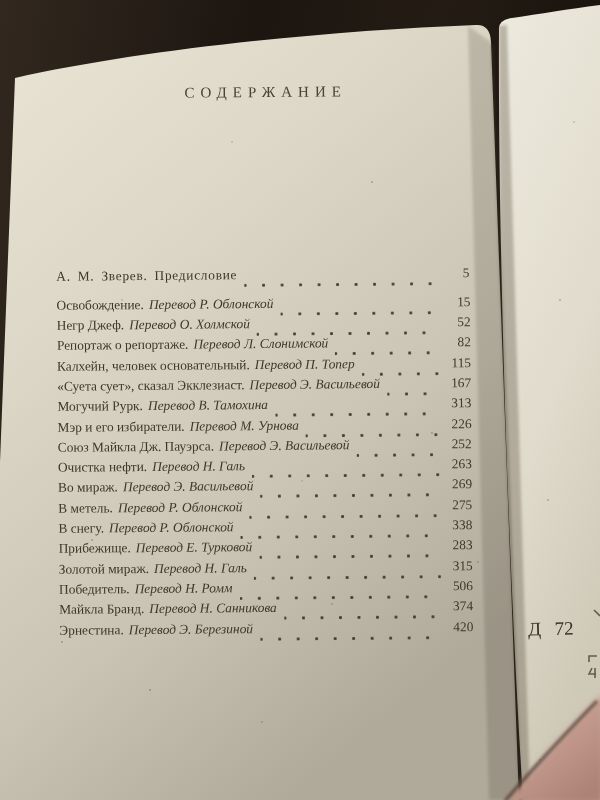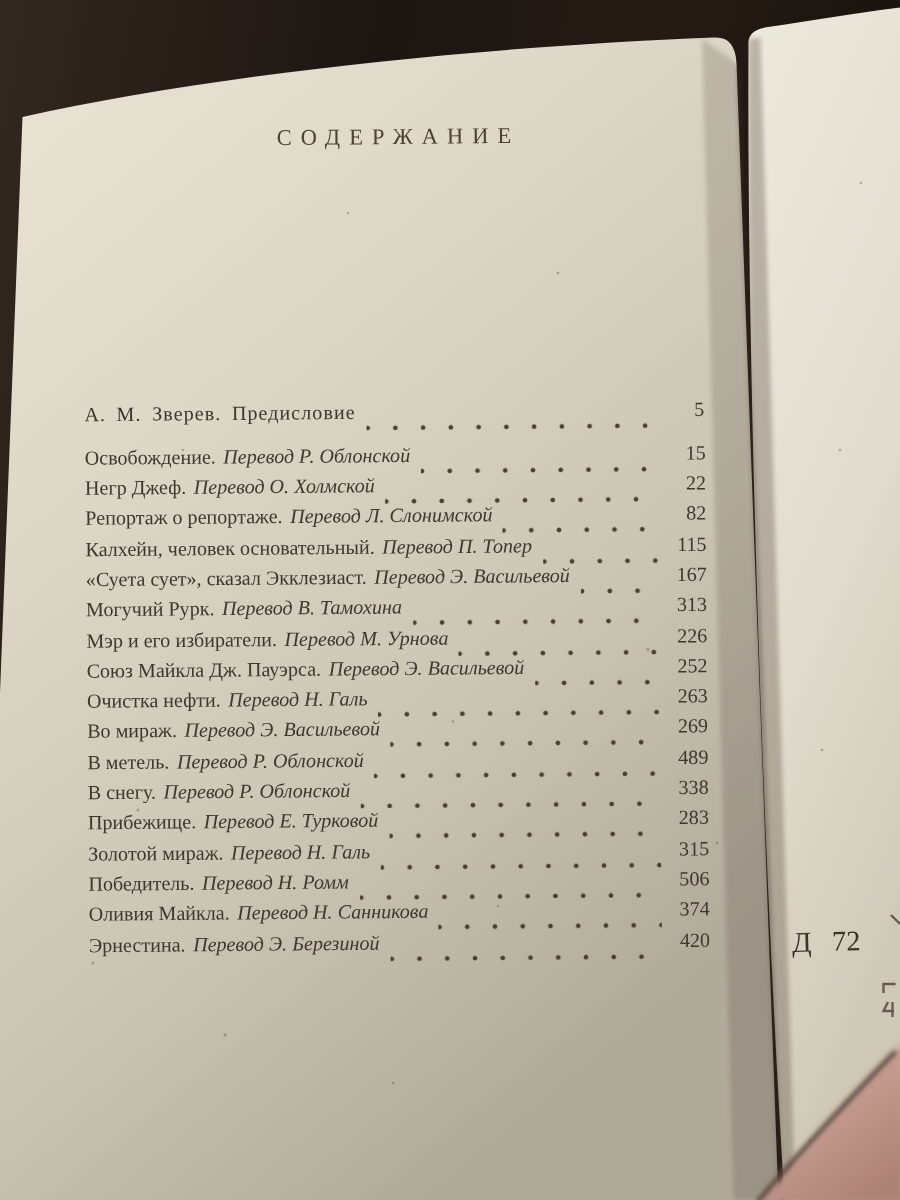--- a/index.html
+++ b/index.html
@@ -126,21 +126,21 @@
         <div class="toc-row">
     <span class="t">Освобождение.</span>
     <span class="tr">Перевод Р. Облонской</span>
     <span class="leader"></span>
     <span class="pg">15</span>
   </div>
         <div class="toc-row">
     <span class="t">Негр Джеф.</span>
     <span class="tr">Перевод О. Холмской</span>
     <span class="leader"></span>
-    <span class="pg">22</span>
+    <span class="pg">52</span>
   </div>
         <div class="toc-row">
     <span class="t">Репортаж о репортаже.</span>
     <span class="tr">Перевод Л. Слонимской</span>
     <span class="leader"></span>
     <span class="pg">82</span>
   </div>
         <div class="toc-row">
     <span class="t">Калхейн, человек основательный.</span>
     <span class="tr">Перевод П. Топер</span>
@@ -180,21 +180,21 @@
         <div class="toc-row">
     <span class="t">Во мираж.</span>
     <span class="tr">Перевод Э. Васильевой</span>
     <span class="leader"></span>
     <span class="pg">269</span>
   </div>
         <div class="toc-row">
     <span class="t">В метель.</span>
     <span class="tr">Перевод Р. Облонской</span>
     <span class="leader"></span>
-    <span class="pg">489</span>
+    <span class="pg">275</span>
   </div>
         <div class="toc-row">
     <span class="t">В снегу.</span>
     <span class="tr">Перевод Р. Облонской</span>
     <span class="leader"></span>
     <span class="pg">338</span>
   </div>
         <div class="toc-row">
     <span class="t">Прибежище.</span>
     <span class="tr">Перевод Е. Турковой</span>
@@ -207,21 +207,21 @@
     <span class="leader"></span>
     <span class="pg">315</span>
   </div>
         <div class="toc-row">
     <span class="t">Победитель.</span>
     <span class="tr">Перевод Н. Ромм</span>
     <span class="leader"></span>
     <span class="pg">506</span>
   </div>
         <div class="toc-row">
-    <span class="t">Оливия Майкла.</span>
+    <span class="t">Майкла Бранд.</span>
     <span class="tr">Перевод Н. Санникова</span>
     <span class="leader"></span>
     <span class="pg">374</span>
   </div>
         <div class="toc-row">
     <span class="t">Эрнестина.</span>
     <span class="tr">Перевод Э. Березиной</span>
     <span class="leader"></span>
     <span class="pg">420</span>
   </div>

